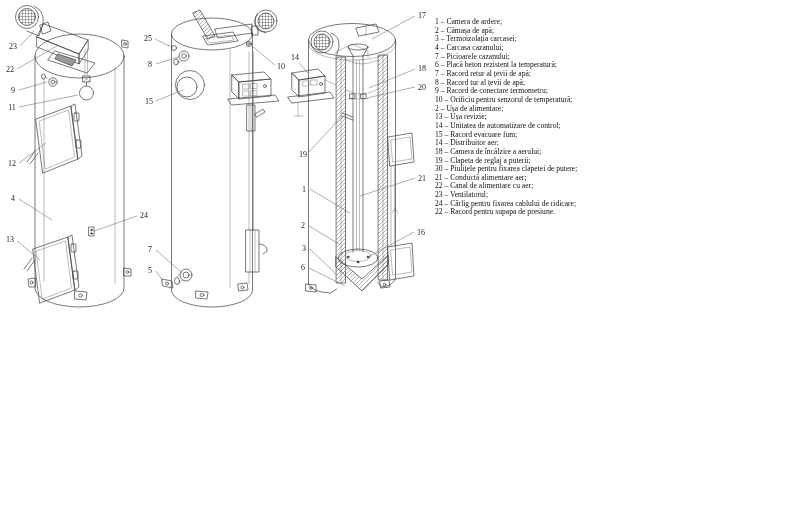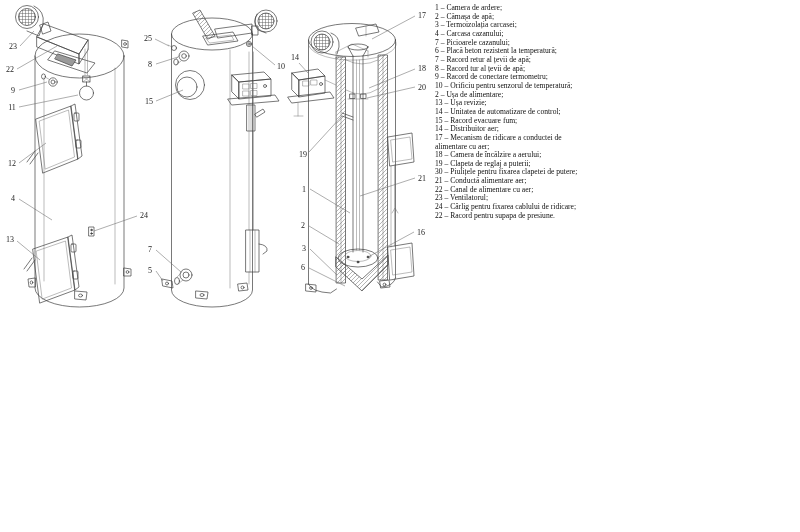--- a/index.html
+++ b/index.html
@@ -4,21 +4,21 @@
 <style>
   html,body{margin:0;padding:0;background:#fff;}
   body{width:800px;height:532px;font-family:"Liberation Serif",serif;}
   .stage{position:relative;width:800px;height:532px;background:#fff;overflow:hidden;}
   .stage > svg{position:absolute;left:0;top:0;}
   .lw path,.lw ellipse,.lw circle,.lw rect,.lw line,.lw polyline{
     fill:none;stroke:#3f3f3f;stroke-width:0.7;stroke-linejoin:round;stroke-linecap:round;}
   .lw .thin{stroke-width:0.45;stroke:#6a6a6a;}
   .leader{stroke:#6b6b6b;stroke-width:0.55;fill:none;}
   .callout{font-family:"Liberation Serif",serif;font-size:8px;fill:#1d1d1d;text-anchor:middle;}
-  .legend{position:absolute;left:435px;top:4px;width:152px;
+  .legend{position:absolute;left:435px;top:18px;width:152px;
     font-size:7.6px;line-height:1.14;color:#111;}
   .legend-item{margin:0;padding:0;}
 </style>
 </head>
 <body>
 
 <div class="stage">
   <svg width="800" height="532" viewBox="0 0 800 532" xmlns="http://www.w3.org/2000/svg">
     <defs>
       <pattern id="hatch" width="4" height="4" patternUnits="userSpaceOnUse">
@@ -323,21 +323,20 @@
       <div class="legend-item">6 – Placă beton rezistent la temperatură;</div>
       <div class="legend-item">7 – Racord retur al țevii de apă;</div>
       <div class="legend-item">8 – Racord tur al țevii de apă;</div>
       <div class="legend-item">9 – Racord de conectare termometru;</div>
       <div class="legend-item">10 – Orificiu pentru senzorul de temperatură;</div>
       <div class="legend-item">2 – Ușa de alimentare;</div>
       <div class="legend-item">13 – Ușa revizie;</div>
       <div class="legend-item">14 – Unitatea de automatizare de control;</div>
       <div class="legend-item">15 – Racord evacuare fum;</div>
       <div class="legend-item">14 – Distribuitor aer;</div>
-      <div class="legend-item">17 – Mecanism de ridicare a conductei de alimentare cu aer;</div>
       <div class="legend-item">18 – Camera de încălzire a aerului;</div>
       <div class="legend-item">19 – Clapeta de reglaj a puterii;</div>
       <div class="legend-item">30 – Piulițele pentru fixarea clapetei de putere;</div>
       <div class="legend-item">21 – Conductă alimentare aer;</div>
       <div class="legend-item">22 – Canal de alimentare cu aer;</div>
       <div class="legend-item">23 – Ventilatorul;</div>
       <div class="legend-item">24 – Cârlig pentru fixarea cablului de ridicare;</div>
       <div class="legend-item">22 – Racord pentru supapa de presiune.</div>
     </div>
 </div>

